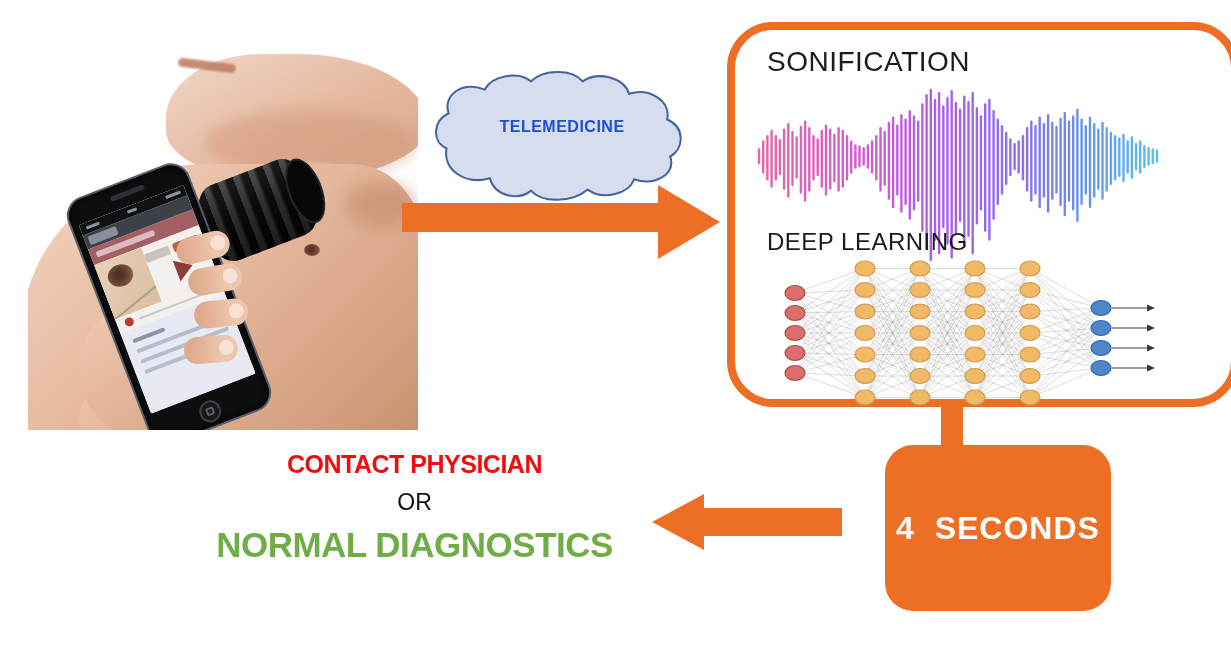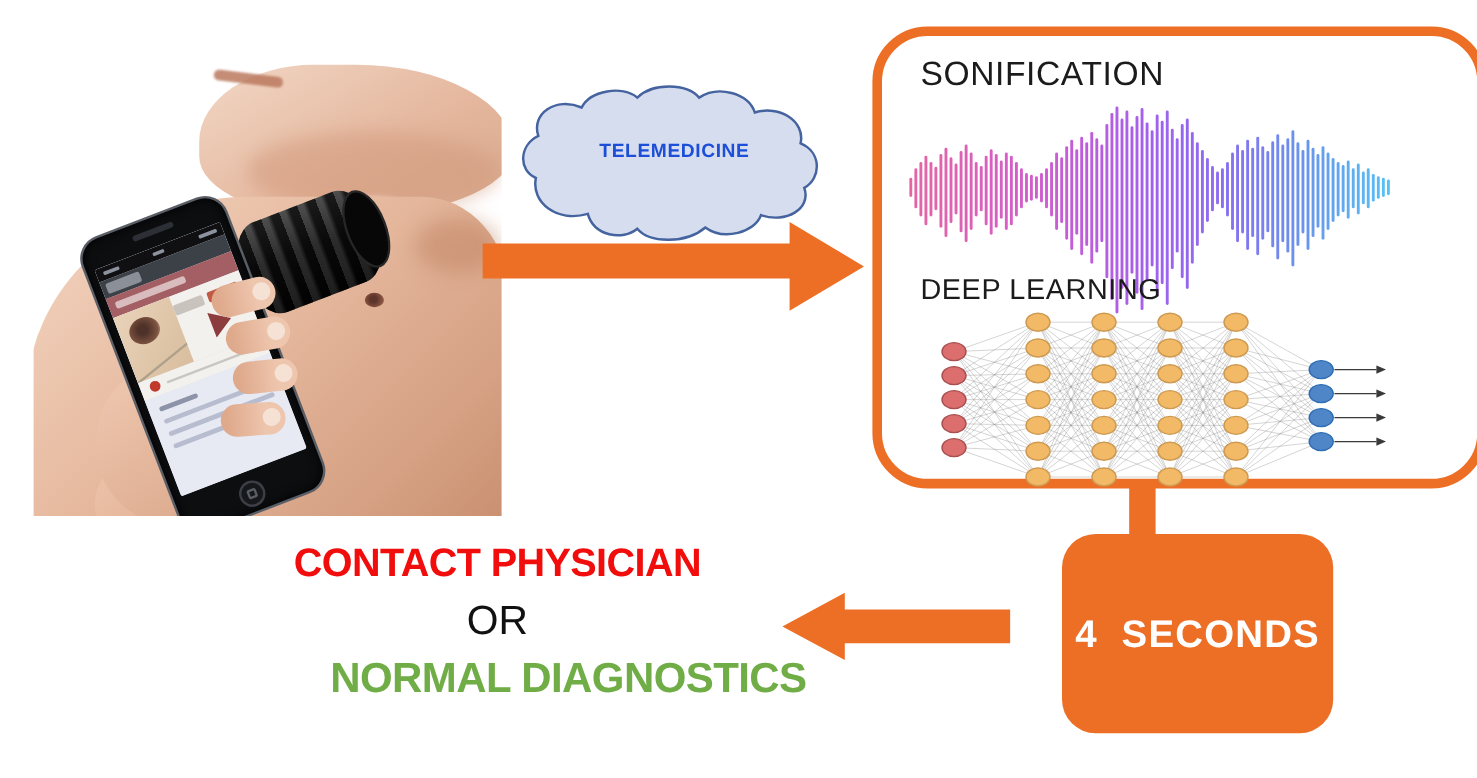--- a/index.html
+++ b/index.html
@@ -93,23 +93,23 @@
   #wf{position:absolute;left:18px;top:28px;}
   #net{position:absolute;left:44px;top:230px;}
 
   
   .timer-box{position:absolute;left:885px;top:445px;width:226px;height:166px;border-radius:28px;
         background:var(--accent-orange,#ED6E25);display:flex;align-items:center;justify-content:center;}
   .timer-label{color:#fff;font-size:32px;font-weight:bold;white-space:pre;letter-spacing:1px;}
 
   
   .outcome{position:absolute;left:157px;top:450px;width:515px;text-align:center;}
-  .line1{font-size:33px;font-weight:bold;color:var(--red-text,#F20D0D);letter-spacing:-.5px;}
-  .line2{font-size:34px;font-weight:normal;color:#111;margin-top:10px;}
-  .line3{font-size:35px;font-weight:bold;color:var(--green-text,#70AD47);margin-top:9px;letter-spacing:-.5px;text-align:right;}
+  .line1{font-size:25px;font-weight:bold;color:var(--red-text,#F20D0D);letter-spacing:-.5px;}
+  .line2{font-size:23px;font-weight:normal;color:#111;margin-top:10px;}
+  .line3{font-size:35px;font-weight:bold;color:var(--green-text,#70AD47);margin-top:9px;letter-spacing:-.5px;}
 </style>
 </head>
 <body>
 
 <div id="stage">
 
   <div class="photo">
     <div class="chin"></div>
     <div class="mouth"></div>
     <div class="jaw-shadow"></div>

